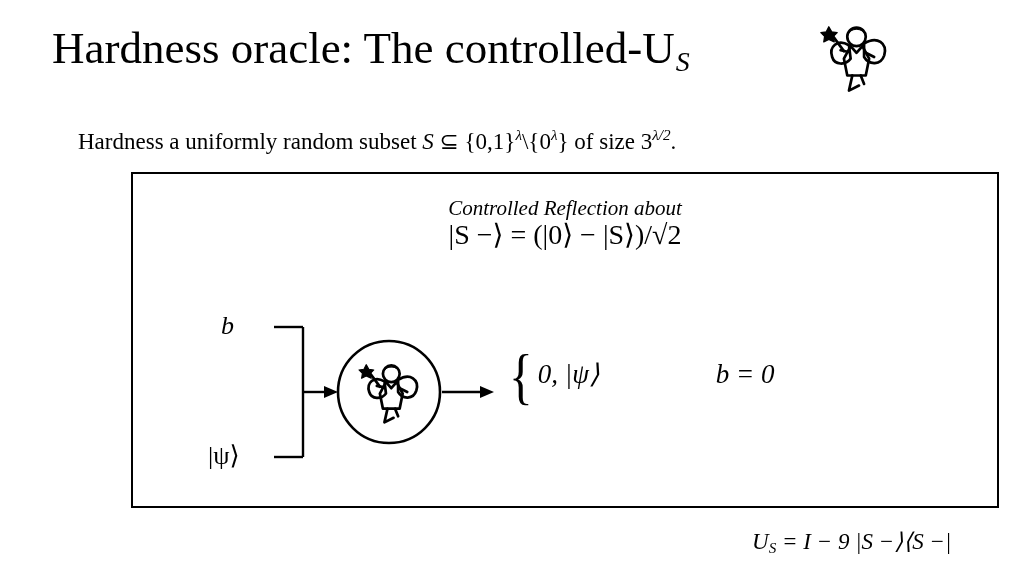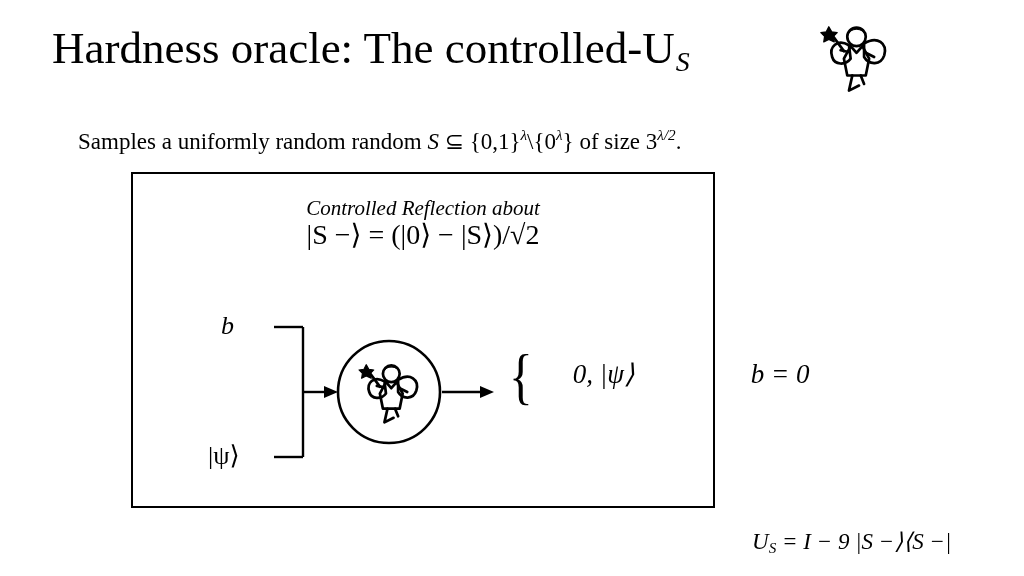--- a/index.html
+++ b/index.html
@@ -54,21 +54,21 @@
     font-size: 0.66em;
     vertical-align: 0.62em;
     font-style: italic;
   }
 
   
   #oracle-box {
     position: absolute;
     left: 131px;
     top: 172px;
-    width: 584px;
+    width: 868px;
     height: 336px;
     border: 2px solid #000000;
     box-sizing: border-box;
   }
 
   
   #box-caption {
     position: absolute;
     left: 0;
     top: 22px;
@@ -127,21 +127,20 @@
   }
   #output-cases .rows { display: block; }
   #output-cases .case-row {
     display: flex;
     align-items: baseline;
     height: 36px;
   }
   #output-cases .case-val {
     width: 178px;
     font-style: italic;
-    margin-left: 35px;
   }
   #output-cases .case-cond { font-style: italic; }
   .sub {
     font-size: 0.66em;
     vertical-align: -0.26em;
     font-style: italic;
   }
 
   
   #bottom-formula {
@@ -180,21 +179,21 @@
     <path d="M44 44 L34 42"></path>
 
     <path d="M64 45 L74 50"></path>
 
     <path d="M48 72 L44 90 L56 84"></path>
     <path d="M58 72 L62 82"></path>
   </g>
 </svg>
 
 <div id="subtitle">
-  <span>Samples a uniformly random random </span><span class="it">S</span><span> ⊆ {0,1}</span><span class="sup">λ</span><span>\{0</span><span class="sup">λ</span><span>} of size 3</span><span class="sup">λ/2</span><span>.</span>
+  <span>Hardness a uniformly random subset </span><span class="it">S</span><span> ⊆ {0,1}</span><span class="sup">λ</span><span>\{0</span><span class="sup">λ</span><span>} of size 3</span><span class="sup">λ/2</span><span>.</span>
 </div>
 
 <div id="oracle-box">
   <div id="box-caption">Controlled Reflection about</div>
   <div id="box-formula">|S −⟩ = (|0⟩ − |S⟩)/√2</div>
 </div>
 
 <div class="input-label" id="input-b">b</div>
 <div class="input-label" id="input-psi">|ψ⟩</div>
 

